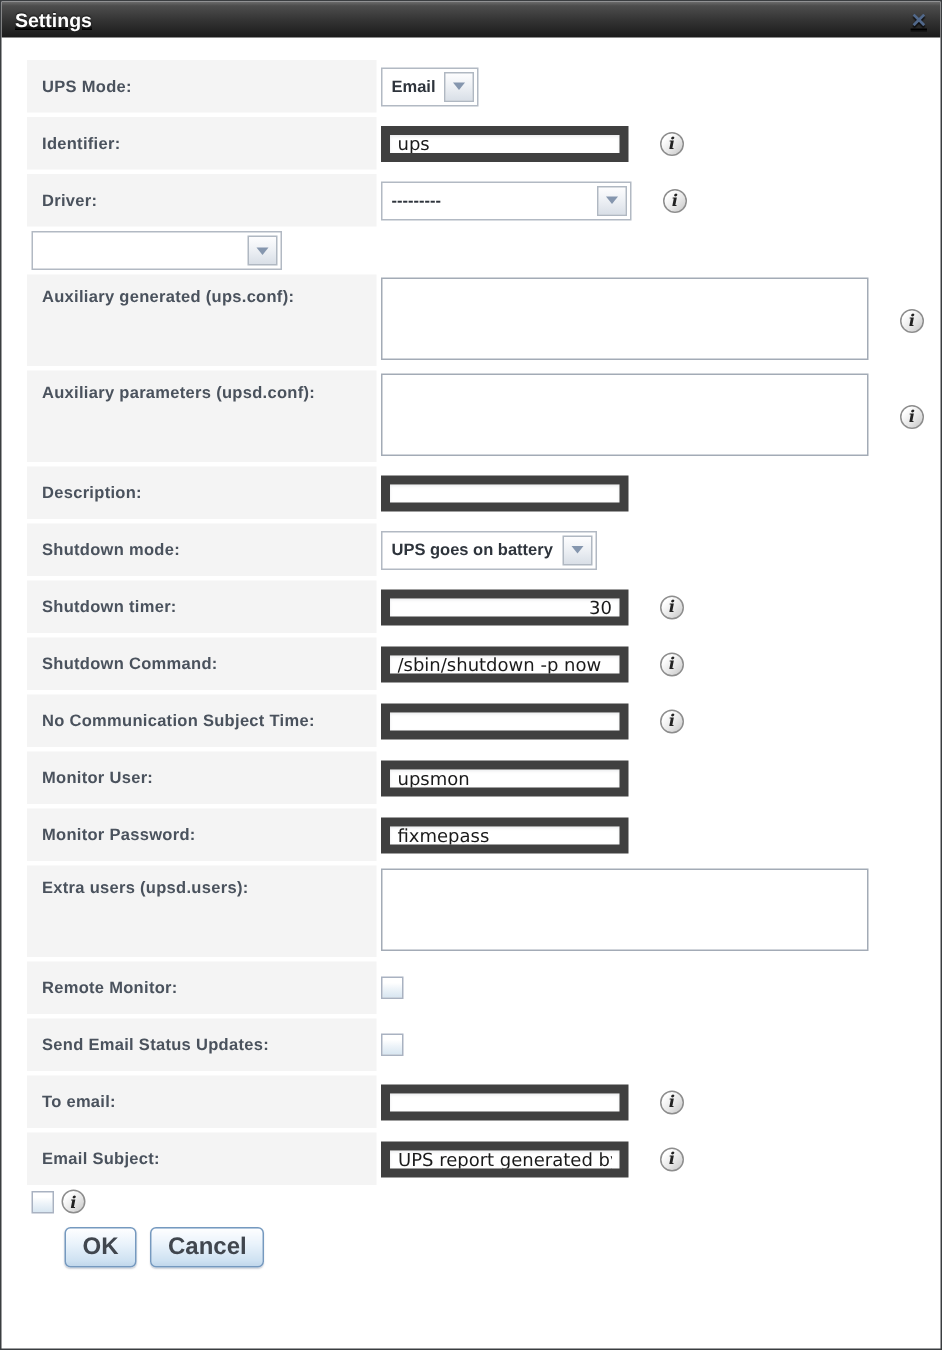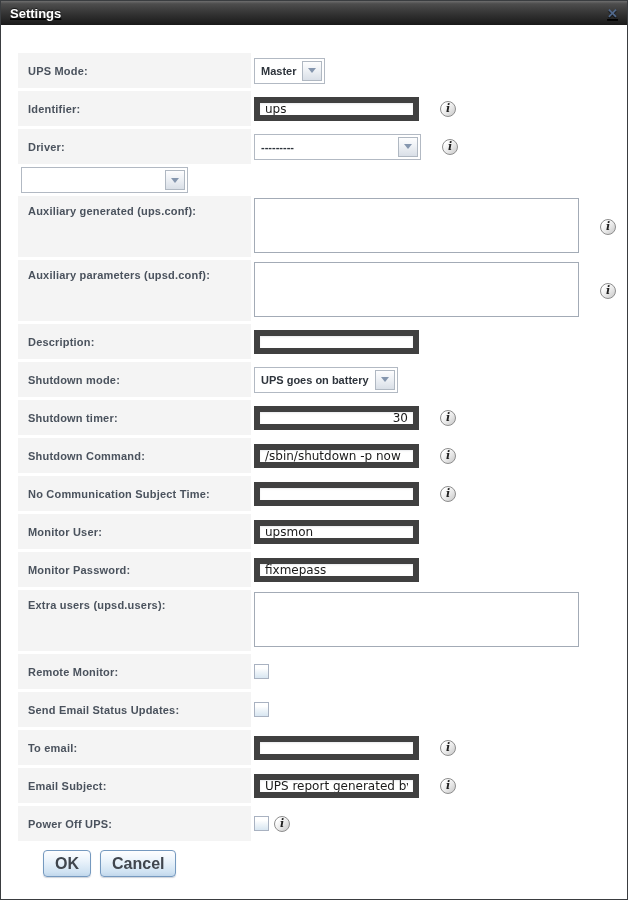--- a/index.html
+++ b/index.html
@@ -20,21 +20,21 @@
   .title {
     color:#ffffff; font-size:13px; font-weight:bold;
     text-shadow:0 -1px 1px rgba(0,0,0,.7);
   }
   .close {
     margin-left:auto; color:#51688a; font-size:13px; font-weight:bold;
     cursor:pointer; line-height:1; text-shadow:0 1px 1px rgba(0,0,0,.8);
   }
 
   
-  .content { padding:28px 12px 0 17px; }
+  .content { padding:15px 12px 0 17px; }
 
   .row { display:flex; margin-bottom:3px; }
   .lbl {
     width:233px; flex-shrink:0; min-height:35px; background:#f4f4f4;
     display:flex; align-items:center; box-sizing:border-box;
     padding:0 4px 0 10px;
     font-size:11px; font-weight:bold; letter-spacing:.2px; color:#4a525d;
   }
   .val { margin-left:3px; display:flex; align-items:center; }
 
@@ -114,21 +114,21 @@
     <span class="title">Settings</span>
     <span class="close">✕</span>
   </div>
 
   <div class="content">
 
     <div class="row">
       <div class="lbl">UPS Mode:</div>
       <div class="val">
         <div class="combo">
-          <span class="ctext">Master</span>
+          <span class="ctext">Email</span>
           <span class="arrow-btn">
               <span class="arr"></span>
             </span>
         </div>
       </div>
     </div>
 
     <div class="row">
       <div class="lbl">Identifier:</div>
       <div class="val">
@@ -265,21 +265,20 @@
 
     <div class="row">
       <div class="lbl">Email Subject:</div>
       <div class="val">
         <input class="ti" value="UPS report generated by %h" style="">
         <span class="info">i</span>
       </div>
     </div>
 
     <div class="row">
-      <div class="lbl">Power Off UPS:</div>
       <div class="val">
         <span class="checkbox"></span>
         <span class="info near">i</span>
       </div>
     </div>
 
     <div class="buttons">
       <button class="btn">OK</button>
       <button class="btn">Cancel</button>
     </div>

